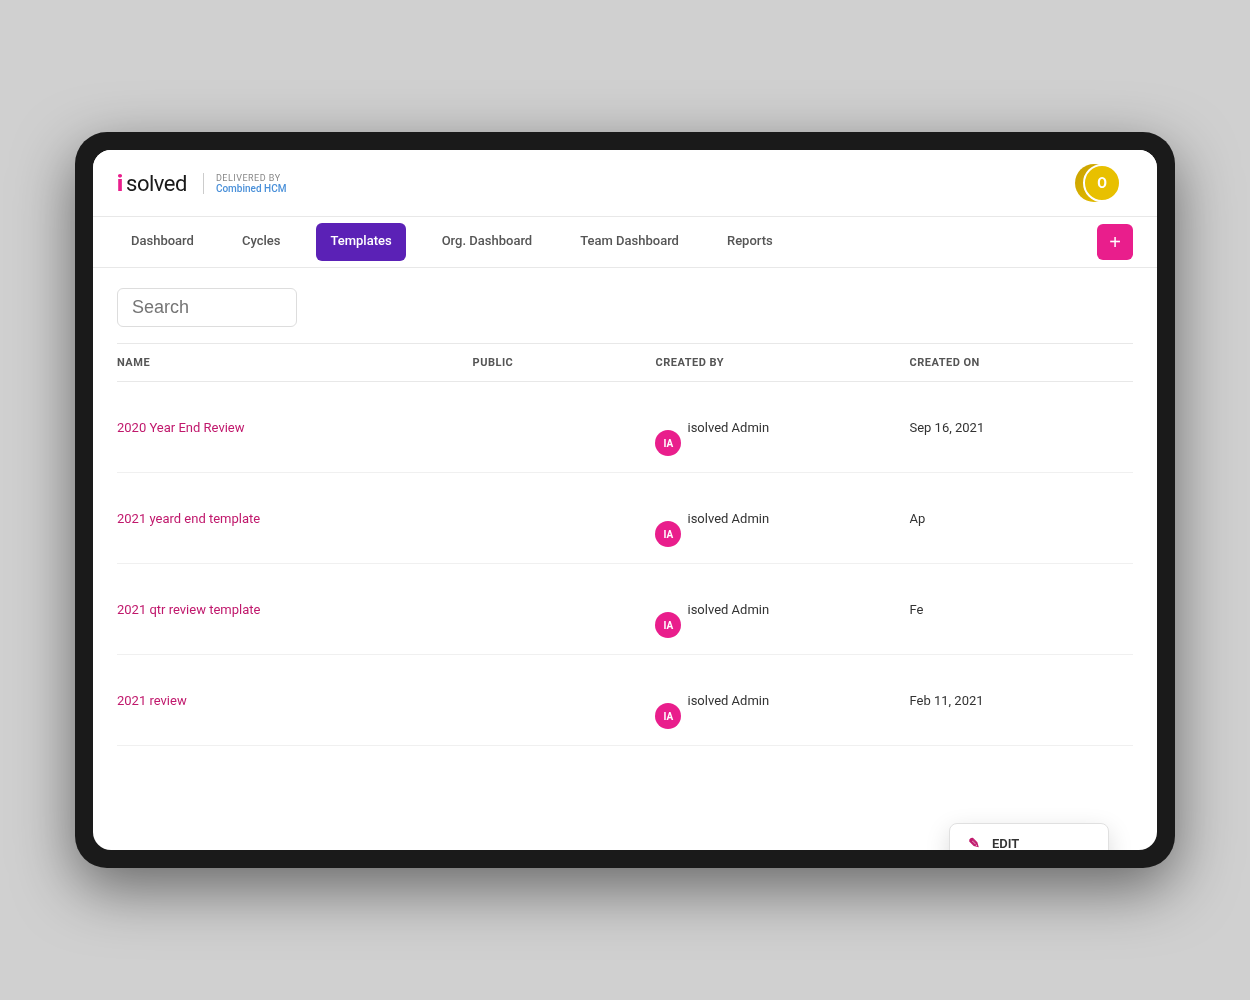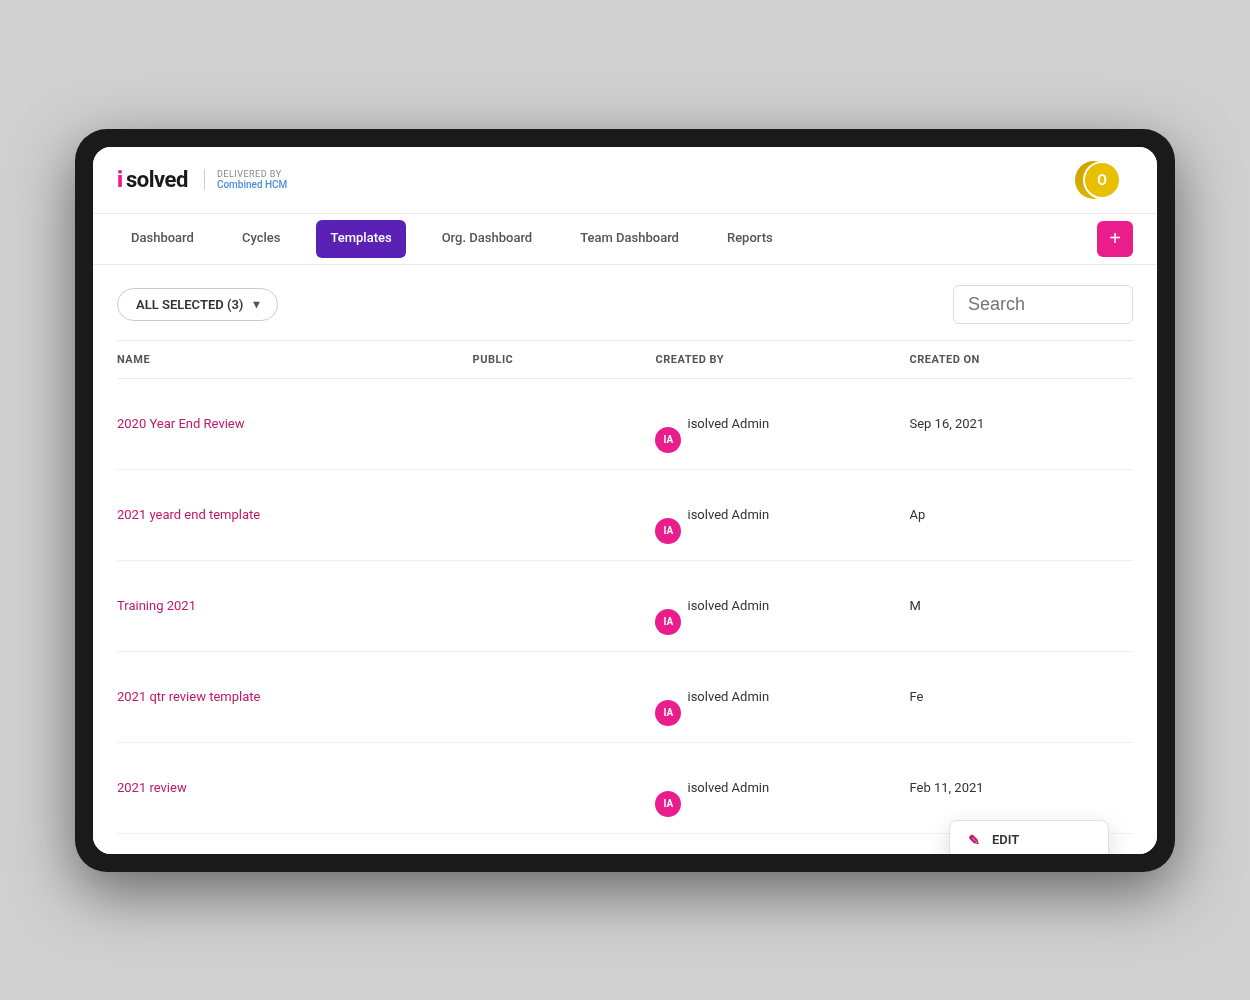--- a/index.html
+++ b/index.html
@@ -53,21 +53,21 @@
 
     .logo-mark {
       color: #e91e8c;
       font-size: 22px;
       font-weight: 900;
       letter-spacing: -1px;
     }
 
     .logo-text {
       font-size: 22px;
-      font-weight: 700;
+      font-weight: 400;
       color: #1a1a1a;
       letter-spacing: -0.5px;
       text-align: right;
     }
 
     .delivered-by {
       display: flex;
       flex-direction: column;
       border-left: 1px solid #ccc;
       padding-left: 12px;
@@ -349,24 +349,20 @@
       <a class="nav-tab active">Templates</a>
       <a class="nav-tab">Org. Dashboard</a>
       <a class="nav-tab">Team Dashboard</a>
       <a class="nav-tab">Reports</a>
       <button class="add-button">+</button>
     </div>
 
     <div class="content-area">
 
       <div class="filter-row">
-        <div class="filter-dropdown">
-          <span>ALL SELECTED (3)</span>
-          <span class="chevron-icon">▾</span>
-        </div>
         <input class="search-box" type="text" placeholder="Search" style="">
       </div>
 
       <div class="table-wrapper">
         <table class="data-table">
           <thead>
             <tr>
               <th class="col-name">NAME</th>
               <th class="col-public">PUBLIC</th>
               <th class="col-created-by">CREATED BY</th>
@@ -395,55 +391,42 @@
       <td class="col-created-by">
         <div class="created-by-cell">
           <span class="creator-avatar">IA</span>
           <span>isolved Admin</span>
         </div>
       </td>
       <td class="col-created-on">Ap</td>
     </tr>
               <tr>
       <td class="col-name">
-        <a class="row-name-link">Training 2021</a>
+        <a class="row-name-link">2021 qtr review template</a>
       </td>
       <td class="col-public"></td>
       <td class="col-created-by">
         <div class="created-by-cell">
           <span class="creator-avatar">IA</span>
           <span>isolved Admin</span>
         </div>
       </td>
-      <td class="col-created-on">M</td>
+      <td class="col-created-on">Fe</td>
     </tr>
               <tr>
       <td class="col-name">
-        <a class="row-name-link">2021 qtr review template</a>
+        <a class="row-name-link">2021 review</a>
       </td>
       <td class="col-public"></td>
       <td class="col-created-by">
         <div class="created-by-cell">
           <span class="creator-avatar">IA</span>
           <span>isolved Admin</span>
         </div>
       </td>
-      <td class="col-created-on">Fe</td>
-    </tr>
-              <tr>
-      <td class="col-name">
-        <a class="row-name-link">2021 review</a>
-      </td>
-      <td class="col-public"></td>
-      <td class="col-created-by">
-        <div class="created-by-cell">
-          <span class="creator-avatar">IA</span>
-          <span>isolved Admin</span>
-        </div>
-      </td>
       <td class="col-created-on">Feb 11, 2021</td>
     </tr>
             </tbody>
         </table>
 
         <div class="context-menu">
           <div class="context-menu-item">
             <span class="menu-icon edit">✎</span>
             <span>EDIT</span>
           </div>

